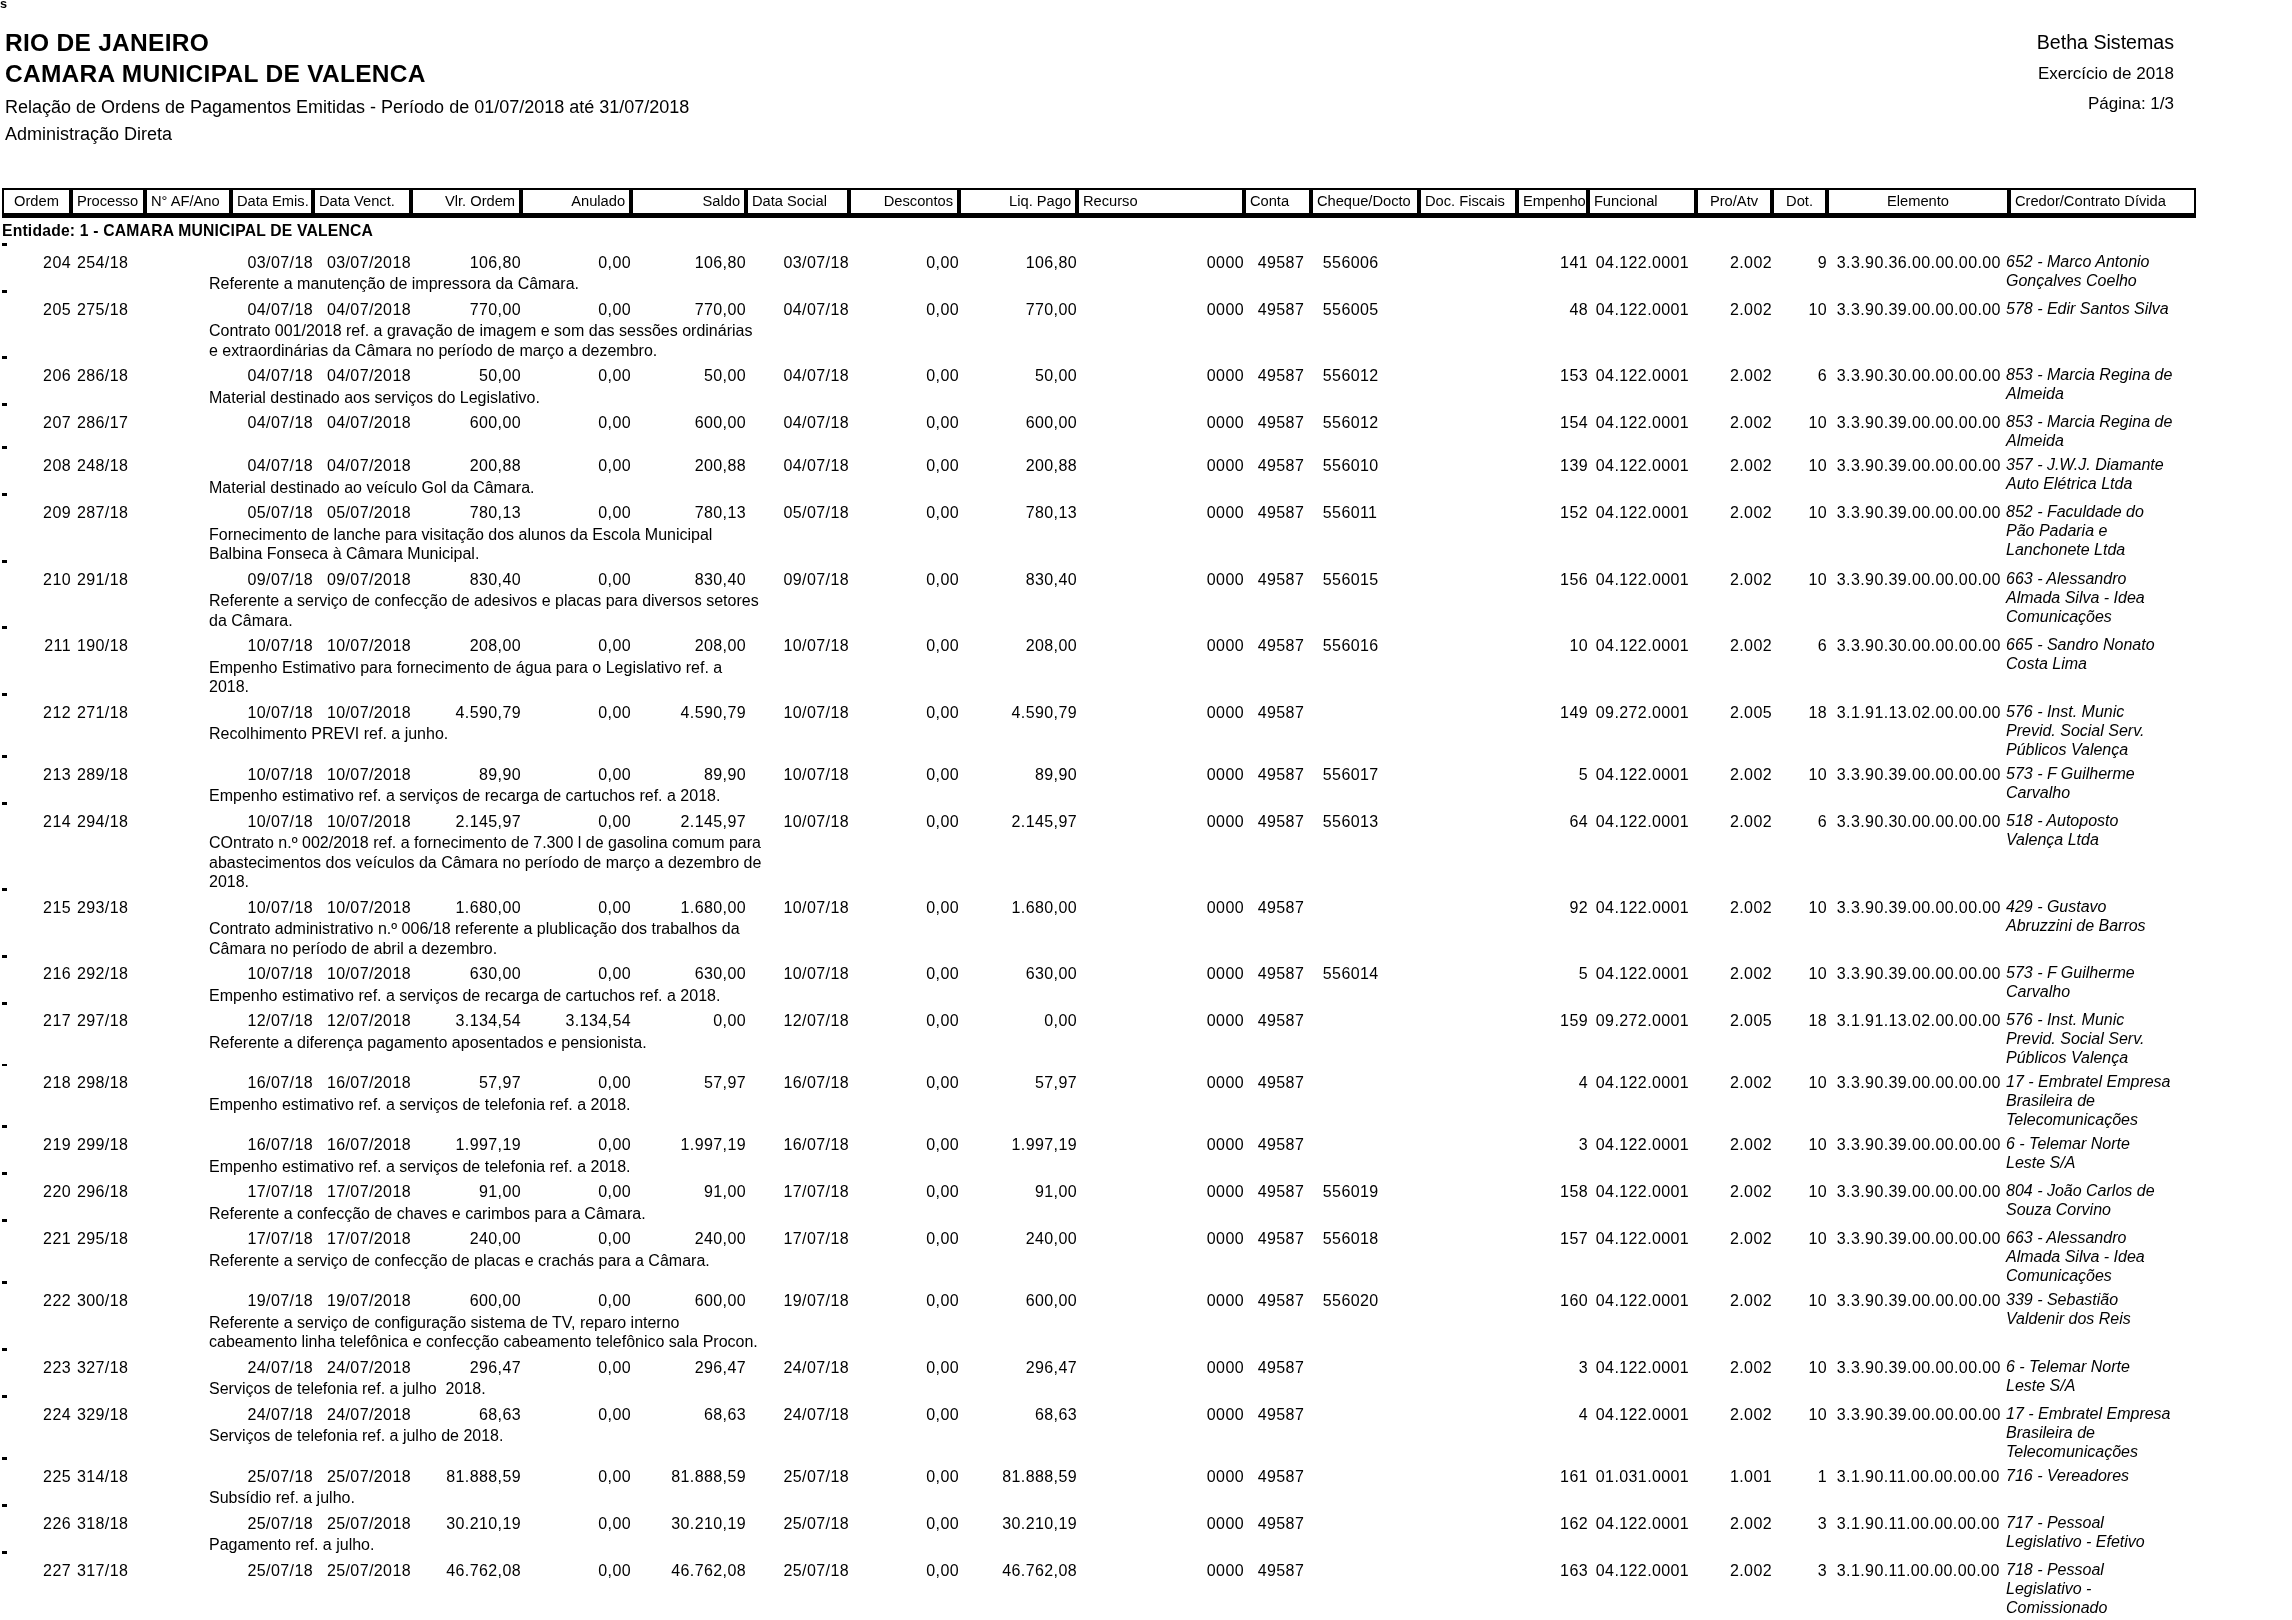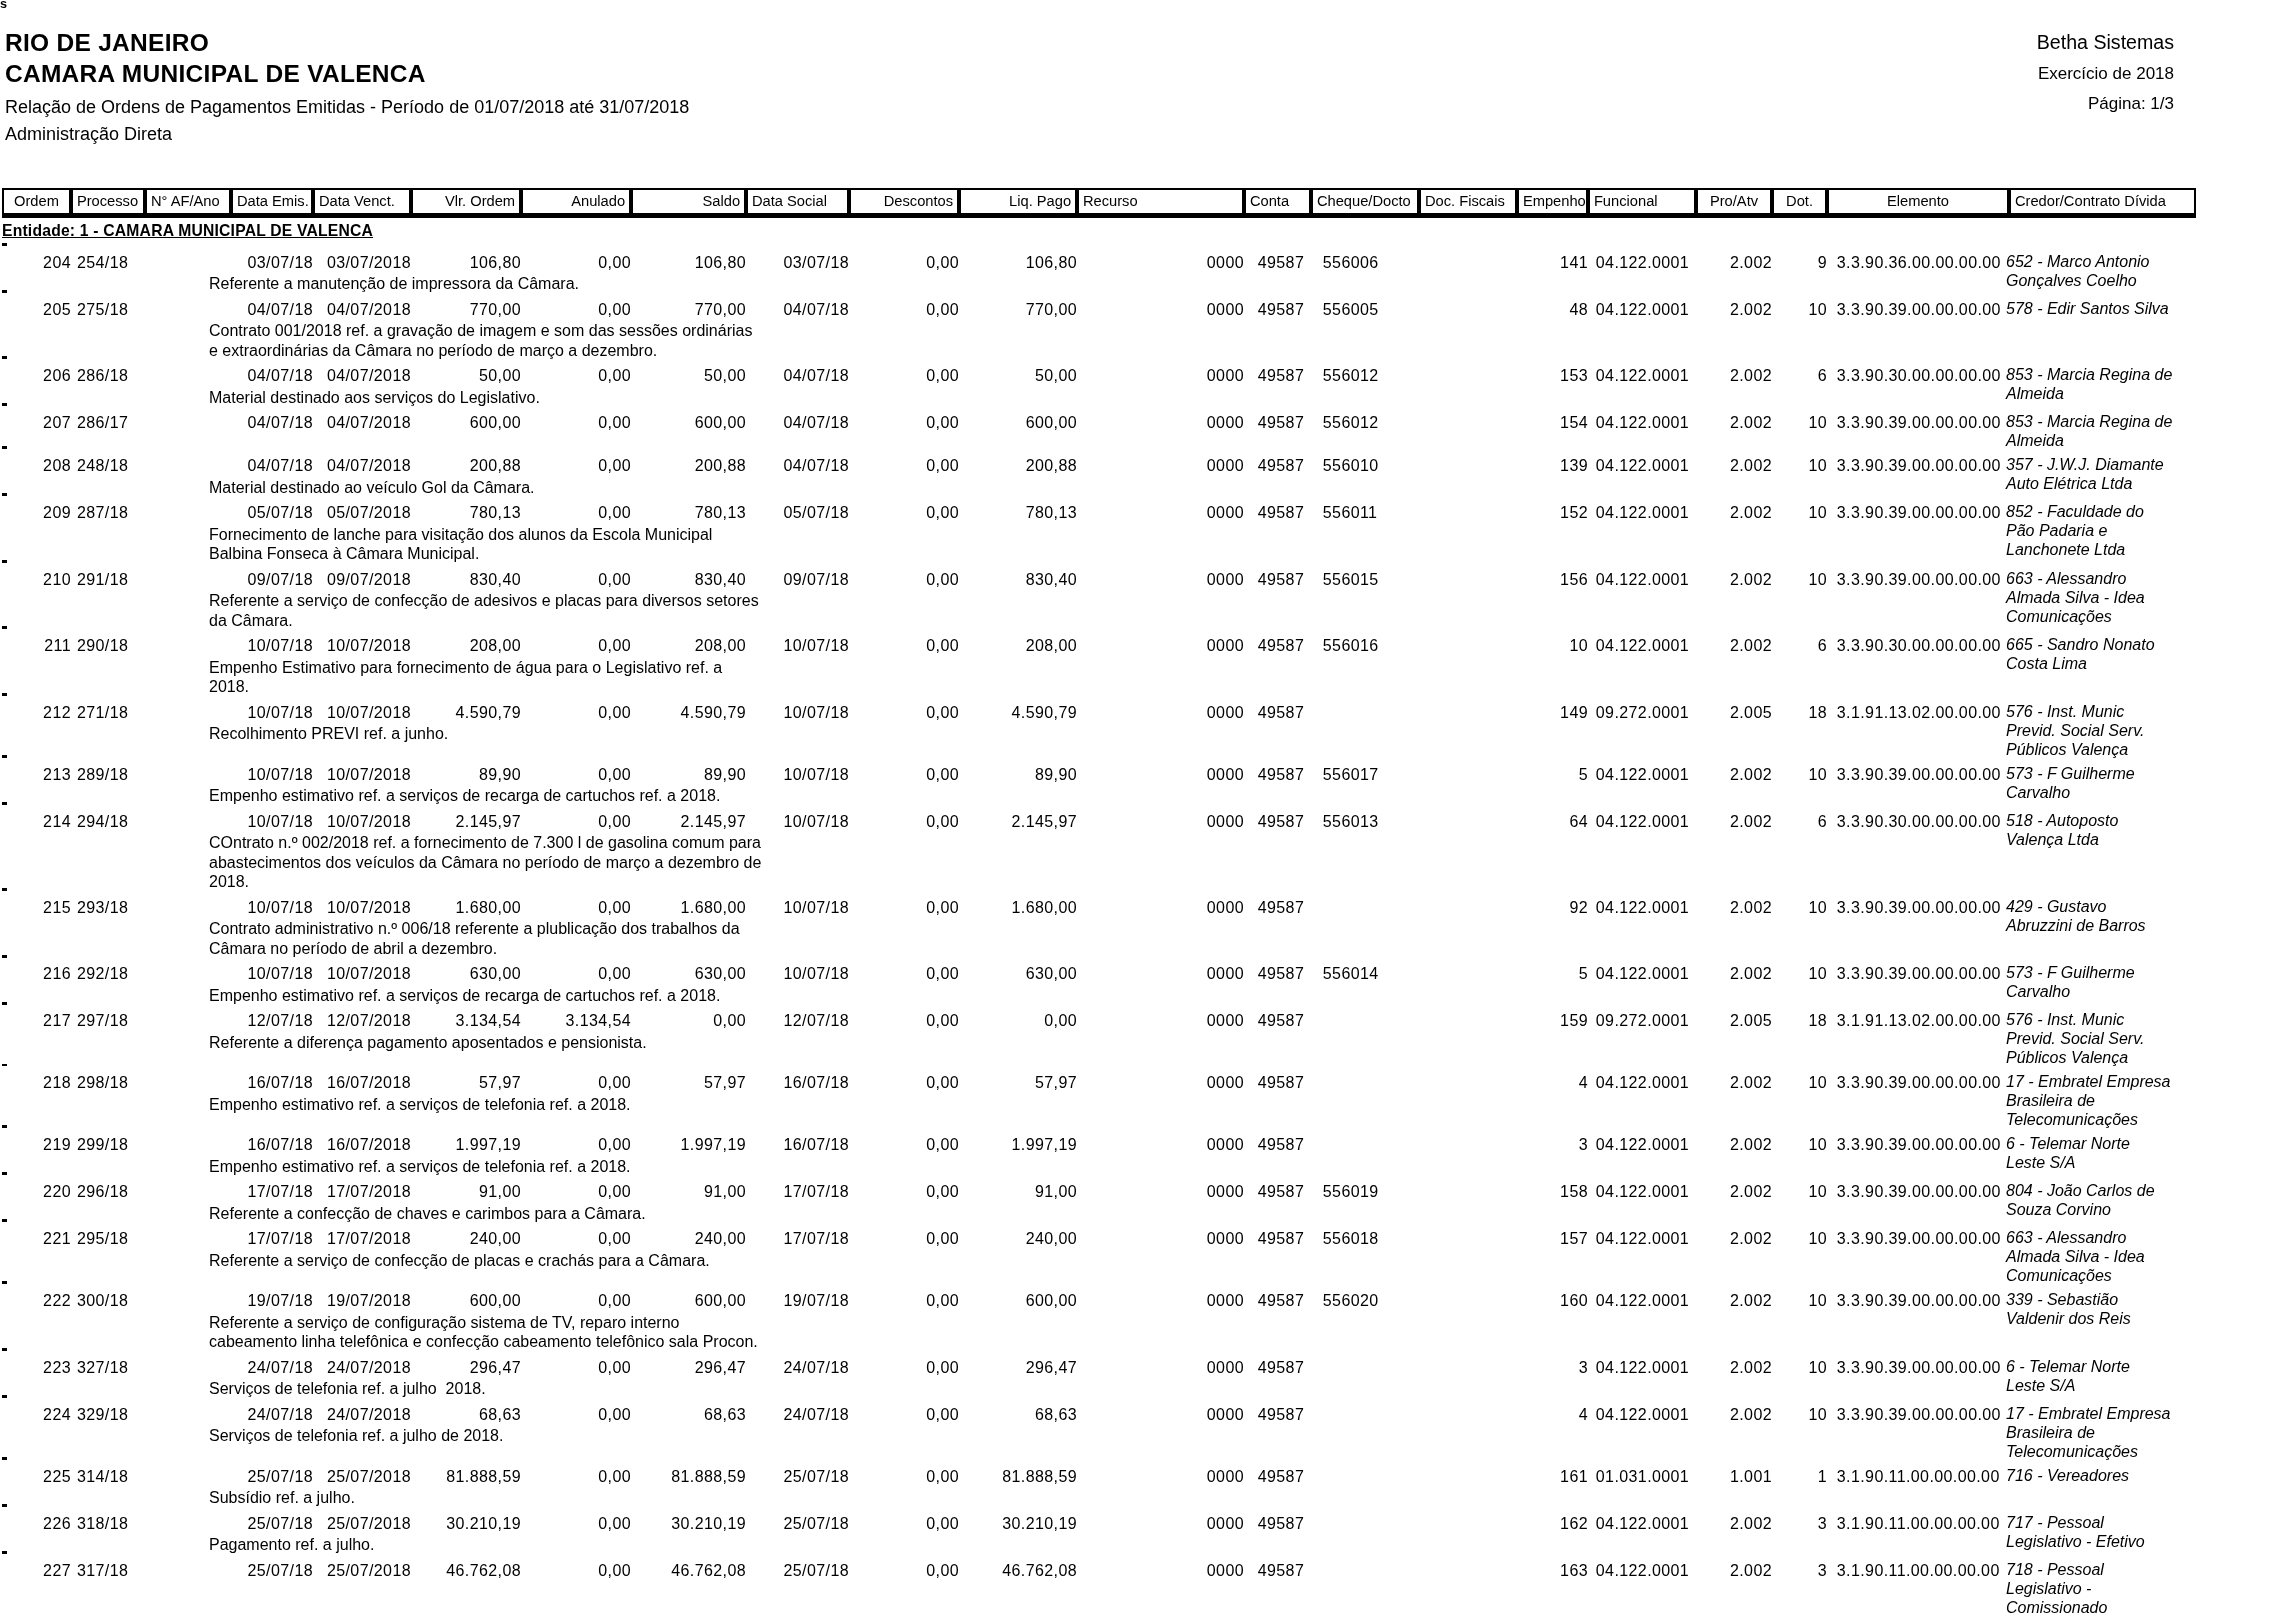--- a/index.html
+++ b/index.html
@@ -49,21 +49,20 @@
   .hdr-row > :nth-child(20) { justify-content:center; }
 
   .hdr-underline { height:3.9px; background:#000; width:2194px; }
 
   .entity-line {
     margin-top:2.9px;
     font-weight:bold;
     font-size:15.7px;
     line-height:19.6px;
     letter-spacing:0.2px;
-    text-decoration:underline;
   }
 
   .entries { margin-top:9.8px; }
 
   .entry {
     position:relative;
     display:grid;
     grid-template-columns:2004px 1fr;
     padding-bottom:3.9px;
   }
@@ -356,21 +355,21 @@
         </div>
         <div class="credor">663 - Alessandro
 Almada Silva - Idea
 Comunicações</div>
       </div>
 
       <div class="entry">
         <div class="entry-left">
           <div class="main-line">
             <div class="ra">211</div>
-            <div class="c-processo">290/18</div>
+            <div class="c-processo">190/18</div>
             <div>                    </div>
             <div class="ra">10/07/18</div>
             <div class="ra">10/07/2018</div>
             <div class="ra">208,00</div>
             <div class="ra">0,00</div>
             <div class="ra">208,00</div>
             <div class="ra">10/07/18</div>
             <div class="ra">0,00</div>
             <div class="ra">208,00</div>
             <div class="ra">0000</div>

